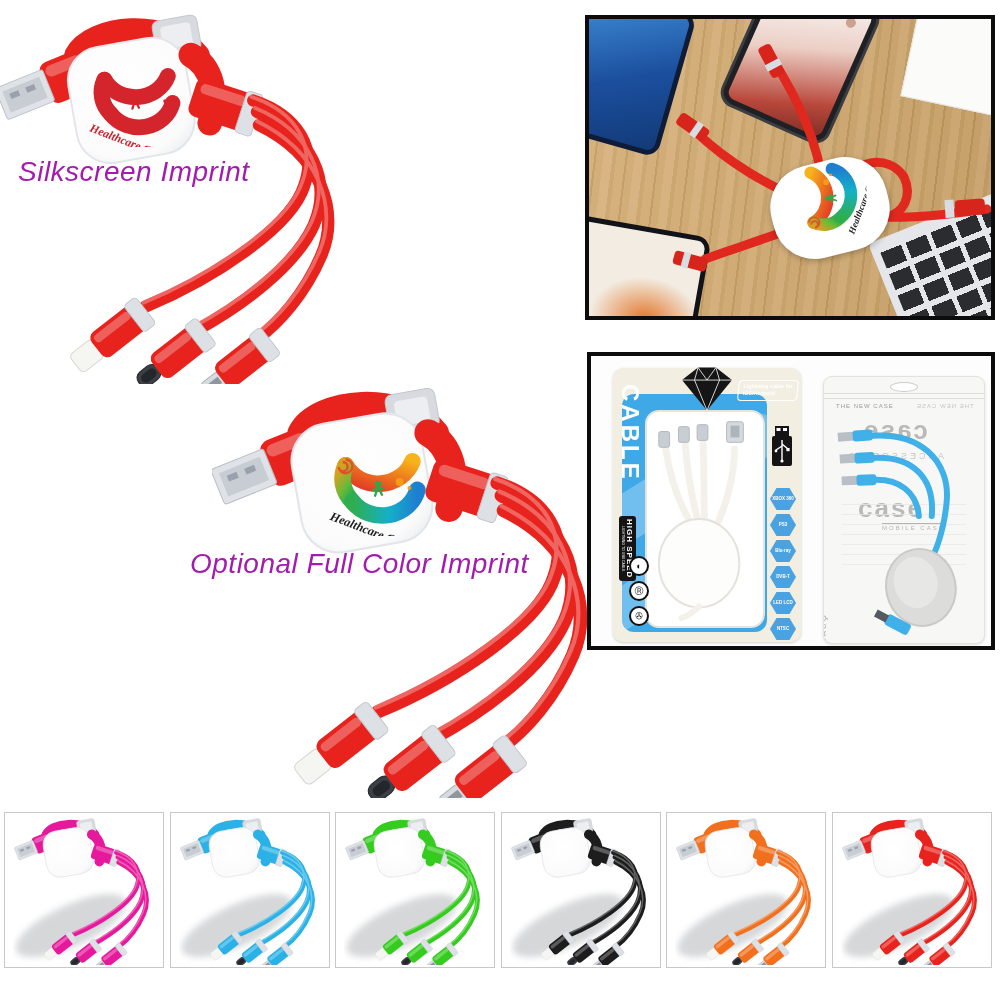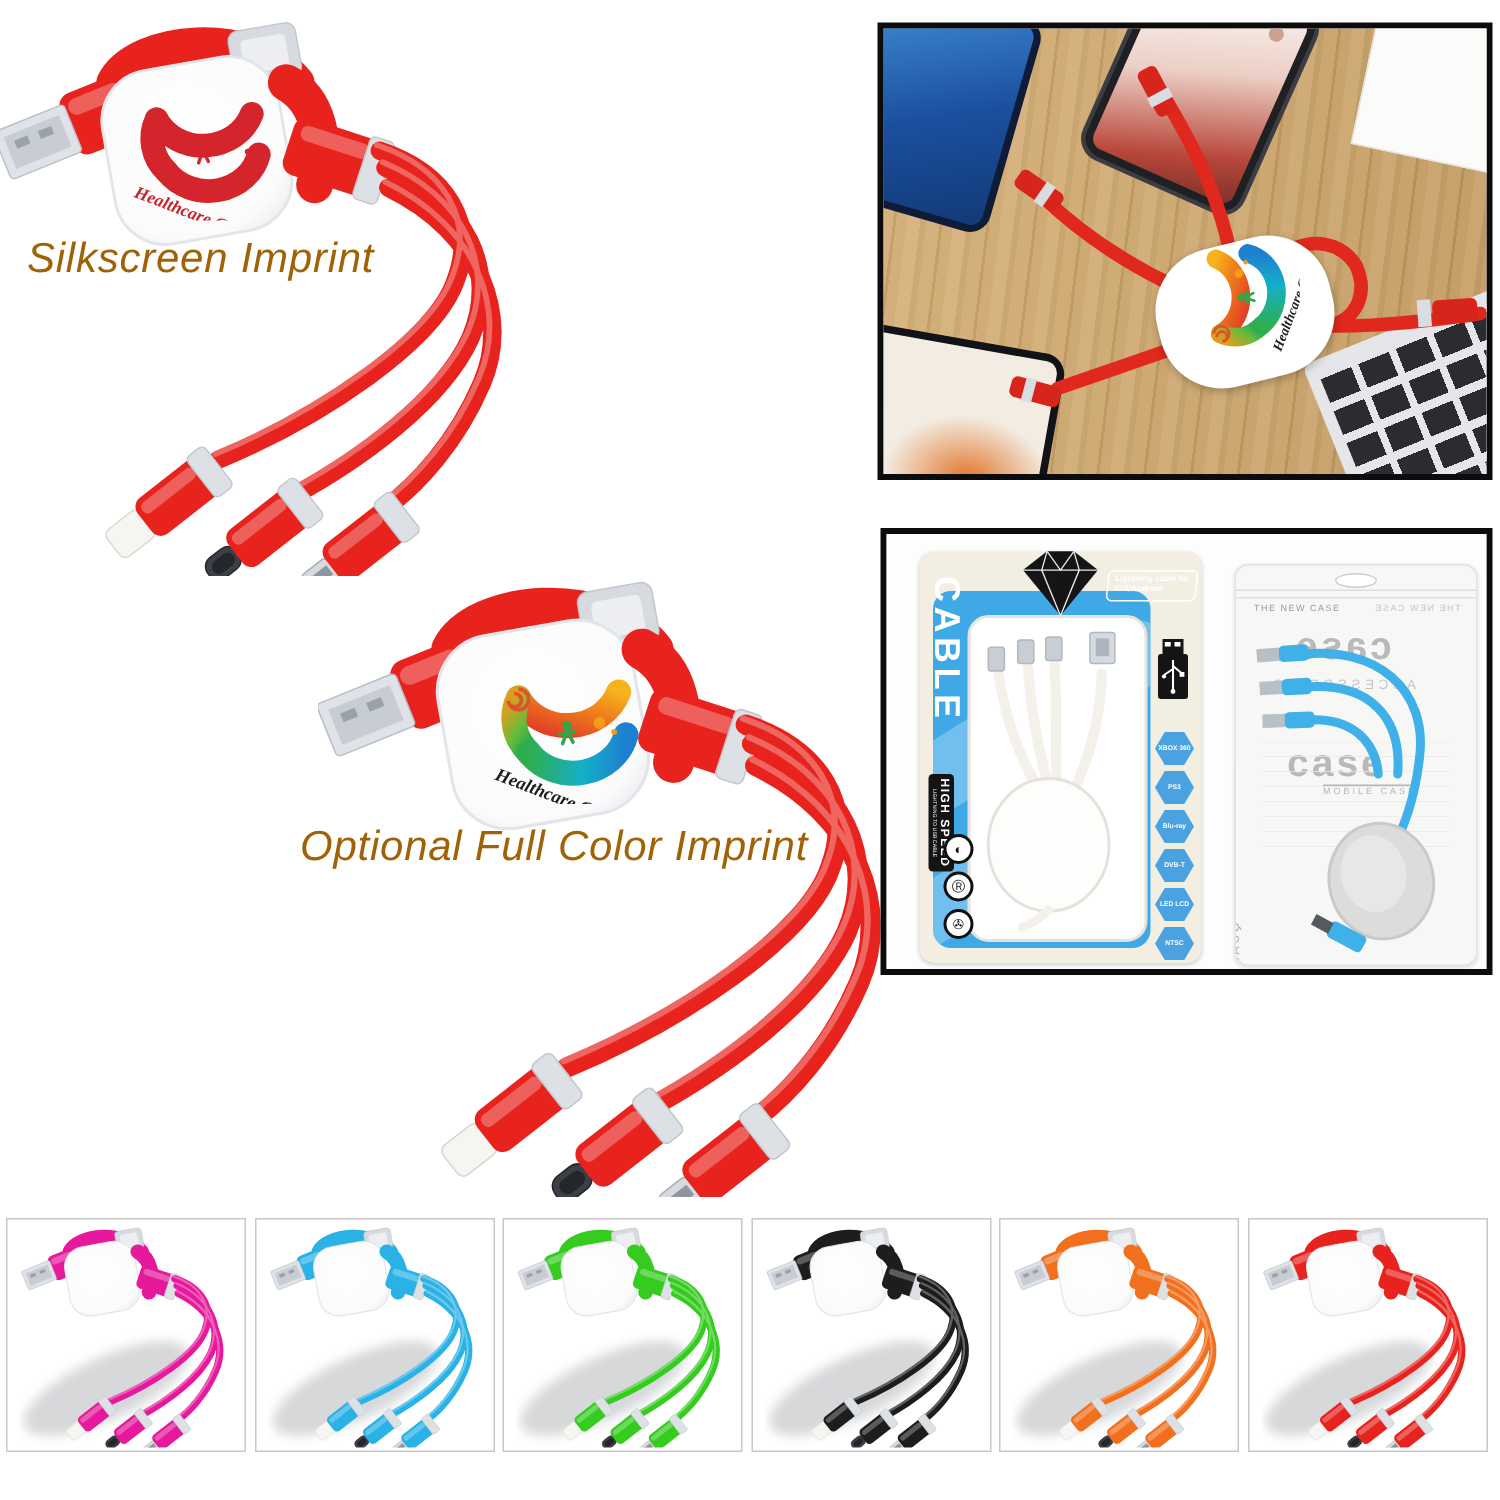--- a/index.html
+++ b/index.html
@@ -1,21 +1,21 @@
 <!DOCTYPE html>
 <html><head>
 <meta charset="utf-8">
 <style>
   html,body{margin:0;padding:0;background:#fff;}
   body{font-family:"Liberation Sans",sans-serif;}
   .canvas{position:relative;width:1000px;height:1000px;background:#fff;overflow:hidden;}
   .abs{position:absolute;}
 
   
-  .caption{position:absolute;font-style:italic;font-size:28px;color:#a16207;letter-spacing:.5px;white-space:nowrap;}
+  .caption{position:absolute;font-style:italic;font-size:28px;color:#a21caf;letter-spacing:.5px;white-space:nowrap;}
 
   
   .photo-frame{position:absolute;border:4px solid #0c0c0c;box-sizing:border-box;overflow:hidden;background:#fff;}
   .wood{width:100%;height:100%;position:relative;
     background:
       linear-gradient(100deg,rgba(255,255,255,.10),rgba(0,0,0,.06)),
       repeating-linear-gradient(97deg,#d6af77 0 9px,#c9a267 9px 13px,#d2aa70 13px 22px,#c0975c 22px 24px,#cfa76d 24px 31px);}
   .phone{position:absolute;box-sizing:border-box;}
   .screen{position:absolute;inset:5px;border-radius:8px;overflow:hidden;}
 
@@ -249,21 +249,21 @@
   </figure>
 
   <div class="abs" style="left:180px;top:370px;width:420px;height:445px;">
     <svg class="abs" style="left: 32px; top: 8px; --shadow: 0; --cable: #e8231d;" width="388" height="420" viewBox="0 0 370 400">
         <use href="#cableArt"></use>
       </svg>
     <svg class="abs" style="left: 142px; top: 58px; --lgp: #2fa84c; --lgd: #f59c16; --lgs: #e2502a;" width="118" height="108" viewBox="0 0 120 110">
       <use href="#logoFull"></use>
       <text transform="rotate(21 10 92)" x="8" y="94" font-size="12.5" font-style="italic" font-weight="bold" fill="#1d1d1d">Healthcare Center</text>
     </svg>
-    <div class="caption" style="left:20px;top:178px;">Optional Full Color Imprint</div>
+    <div class="caption" style="left:10px;top:178px;">Optional Full Color Imprint</div>
   </div>
 
   <figure class="photo-frame" style="left:587px;top:352px;width:408px;height:298px;margin:0;">
     <div class="pack-inner">
 
       <div class="blister" style="--pack-blue: #3fa9e8;">
         <div class="panel">
           <div class="swoosh1"></div>
             <div class="swoosh2"></div>
         </div>

